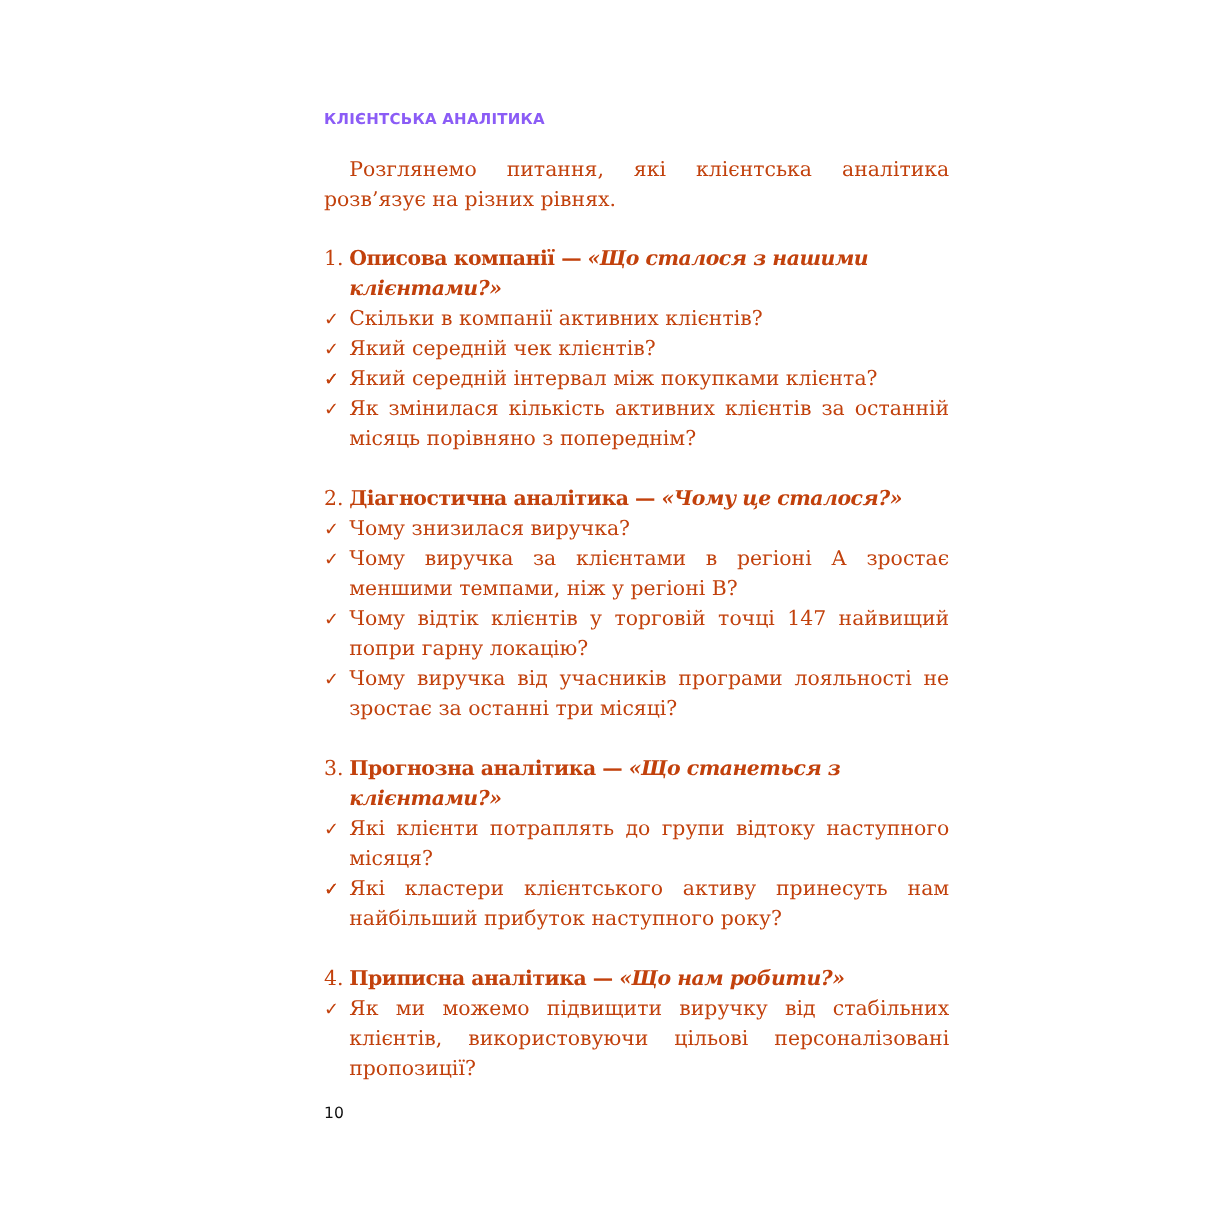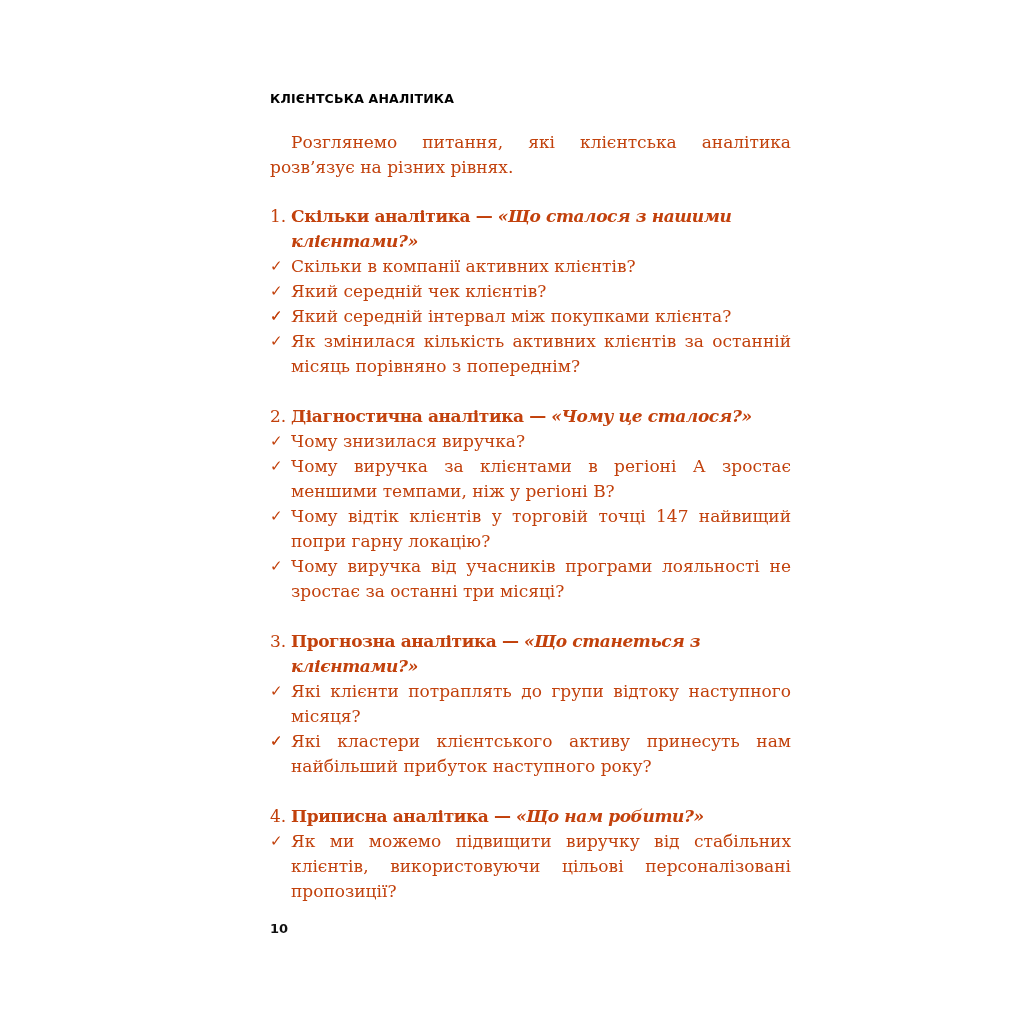--- a/index.html
+++ b/index.html
@@ -1,53 +1,53 @@
 <!DOCTYPE html>
 <html><head>
 <meta charset="utf-8">
 <style>
   html, body { margin: 0; padding: 0; background: #ffffff; }
   body { width: 1024px; height: 1024px; position: relative; overflow: hidden; }
   .page { position: absolute; left: 0; top: 0; width: 1024px; height: 1024px; background: #fff; }
   .running-head {
     position: absolute; left: 270px; top: 91px;
     font-family: "DejaVu Sans", sans-serif; font-weight: bold;
-    font-size: 12.5px; color: #000000; letter-spacing: 0.2px;
+    font-size: 12.5px; color: #8b5cf6; letter-spacing: 0.2px;
   }
   .content {
     position: absolute; left: 270px; top: 130px; width: 521px;
     font-family: "DejaVu Serif", serif; font-size: 17px; line-height: 25px; color: #c2410c;
   }
   .intro { text-indent: 21px; margin: 0 0 24px 0; text-align: justify; }
   .section { margin-bottom: 25px; }
   .sec-head { position: relative; padding-left: 21px; }
   .sec-num { position: absolute; left: 0; top: 0; }
   .sec-title { font-weight: bold; letter-spacing: -0.4px; }
   .sec-q { font-weight: bold; font-style: italic; letter-spacing: -0.4px; }
   .items { list-style: none; margin: 0; padding: 0; }
   .item { position: relative; padding-left: 21px; text-align: justify; }
   .check { position: absolute; left: 0; top: 0; font-size: 15px; }
   .folio {
     position: absolute; left: 270px; top: 921px;
-    font-family: "DejaVu Sans", sans-serif; font-weight: bold; font-size: 13px; color: #111;
+    font-family: "DejaVu Sans", sans-serif; font-weight: normal; font-size: 13px; color: #111;
   }
 </style>
 </head>
 <body>
 
 <div class="page">
   <div class="running-head">КЛІЄНТСЬКА АНАЛІТИКА</div>
 
   <div class="content">
     <p class="intro">Розглянемо питання, які клієнтська аналітика розв’язує на різних рівнях.</p>
 
     <div class="section">
       <div class="sec-head">
         <span class="sec-num">1.</span>
-        <span class="sec-title">Скільки аналітика —</span>
+        <span class="sec-title">Описова компанії —</span>
         <span class="sec-q">«Що сталося з нашими клієнтами?»</span>
       </div>
       <ul class="items">
         <li class="item"><span class="check">✓</span><span>Скільки в компанії активних клієнтів?</span></li>
         <li class="item"><span class="check">✓</span><span>Який середній чек клієнтів?</span></li>
         <li class="item"><span class="check">✓</span></li>
         <li class="item"><span class="check">✓</span><span>Який середній інтервал між покупками клієнта?</span></li>
         <li class="item"><span class="check">✓</span><span>Як змінилася кількість активних клієнтів за останній місяць порівняно з попереднім?</span></li>
       </ul>
     </div>

